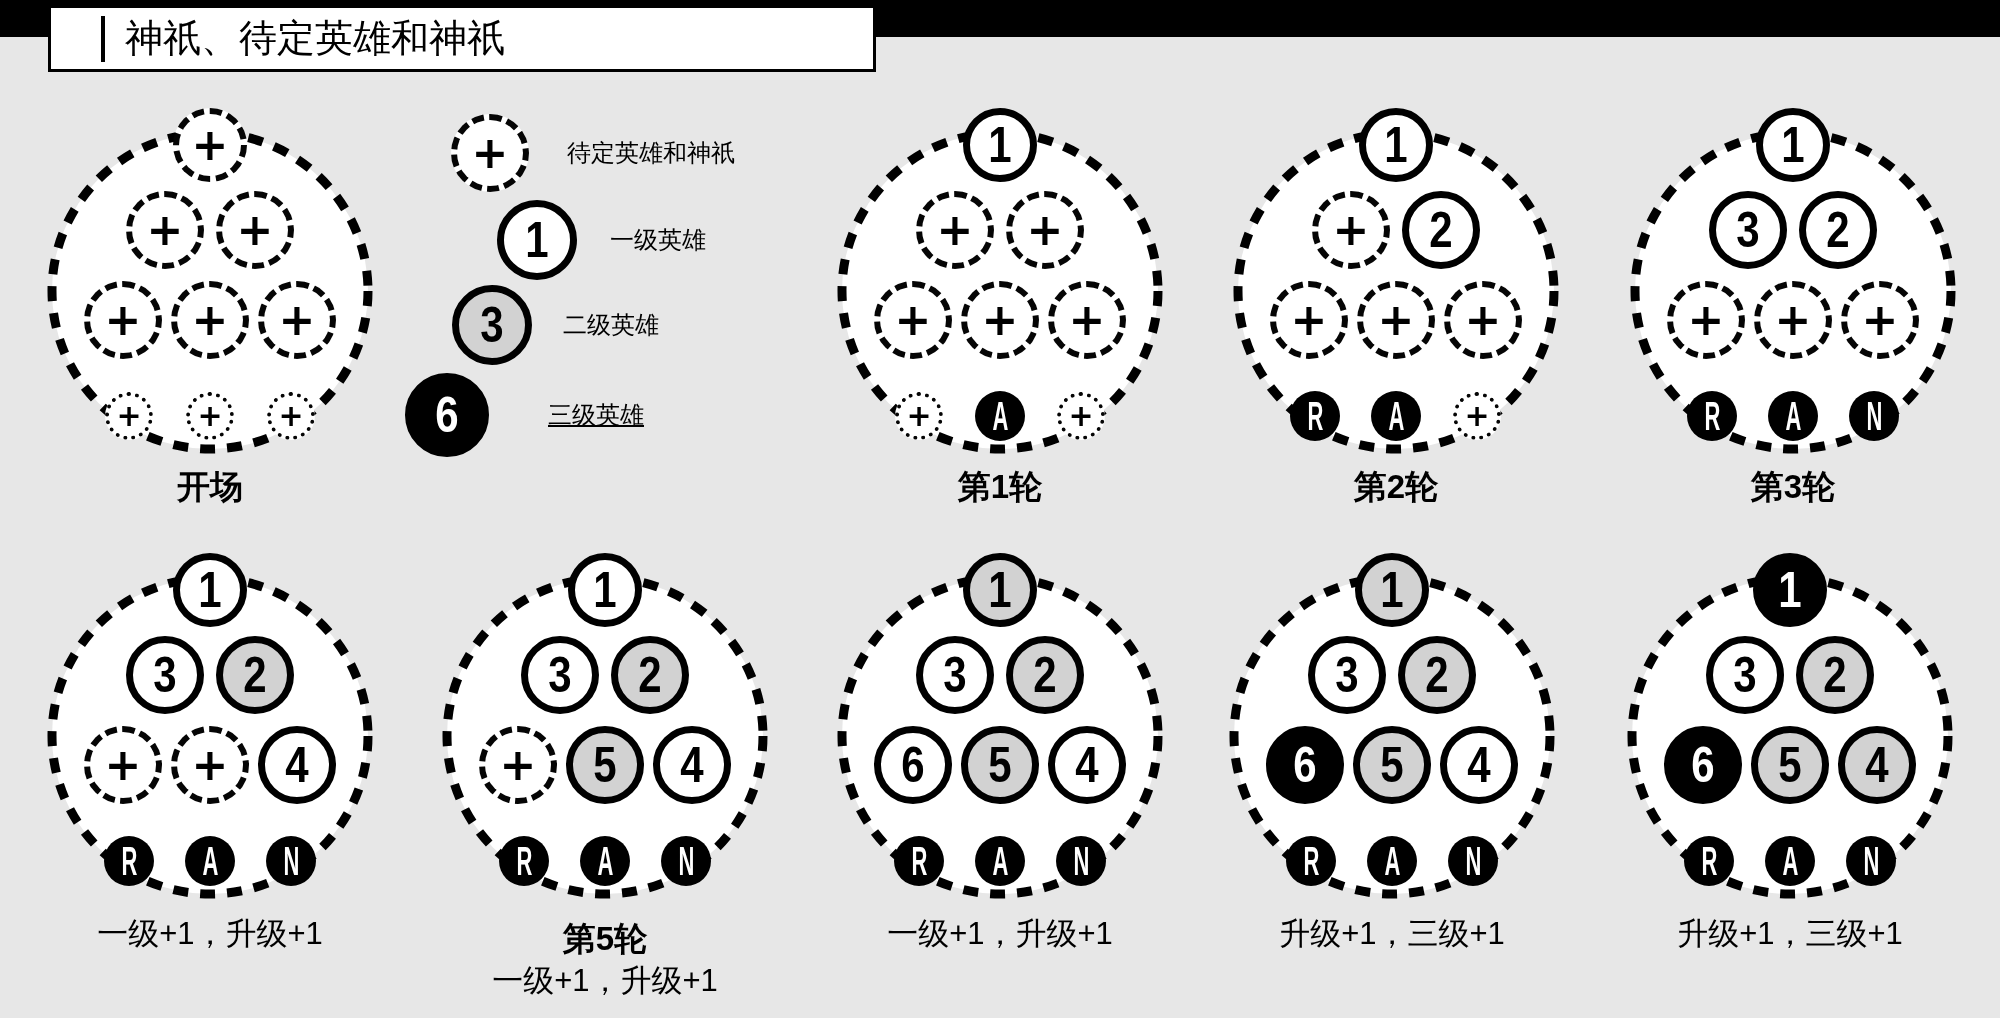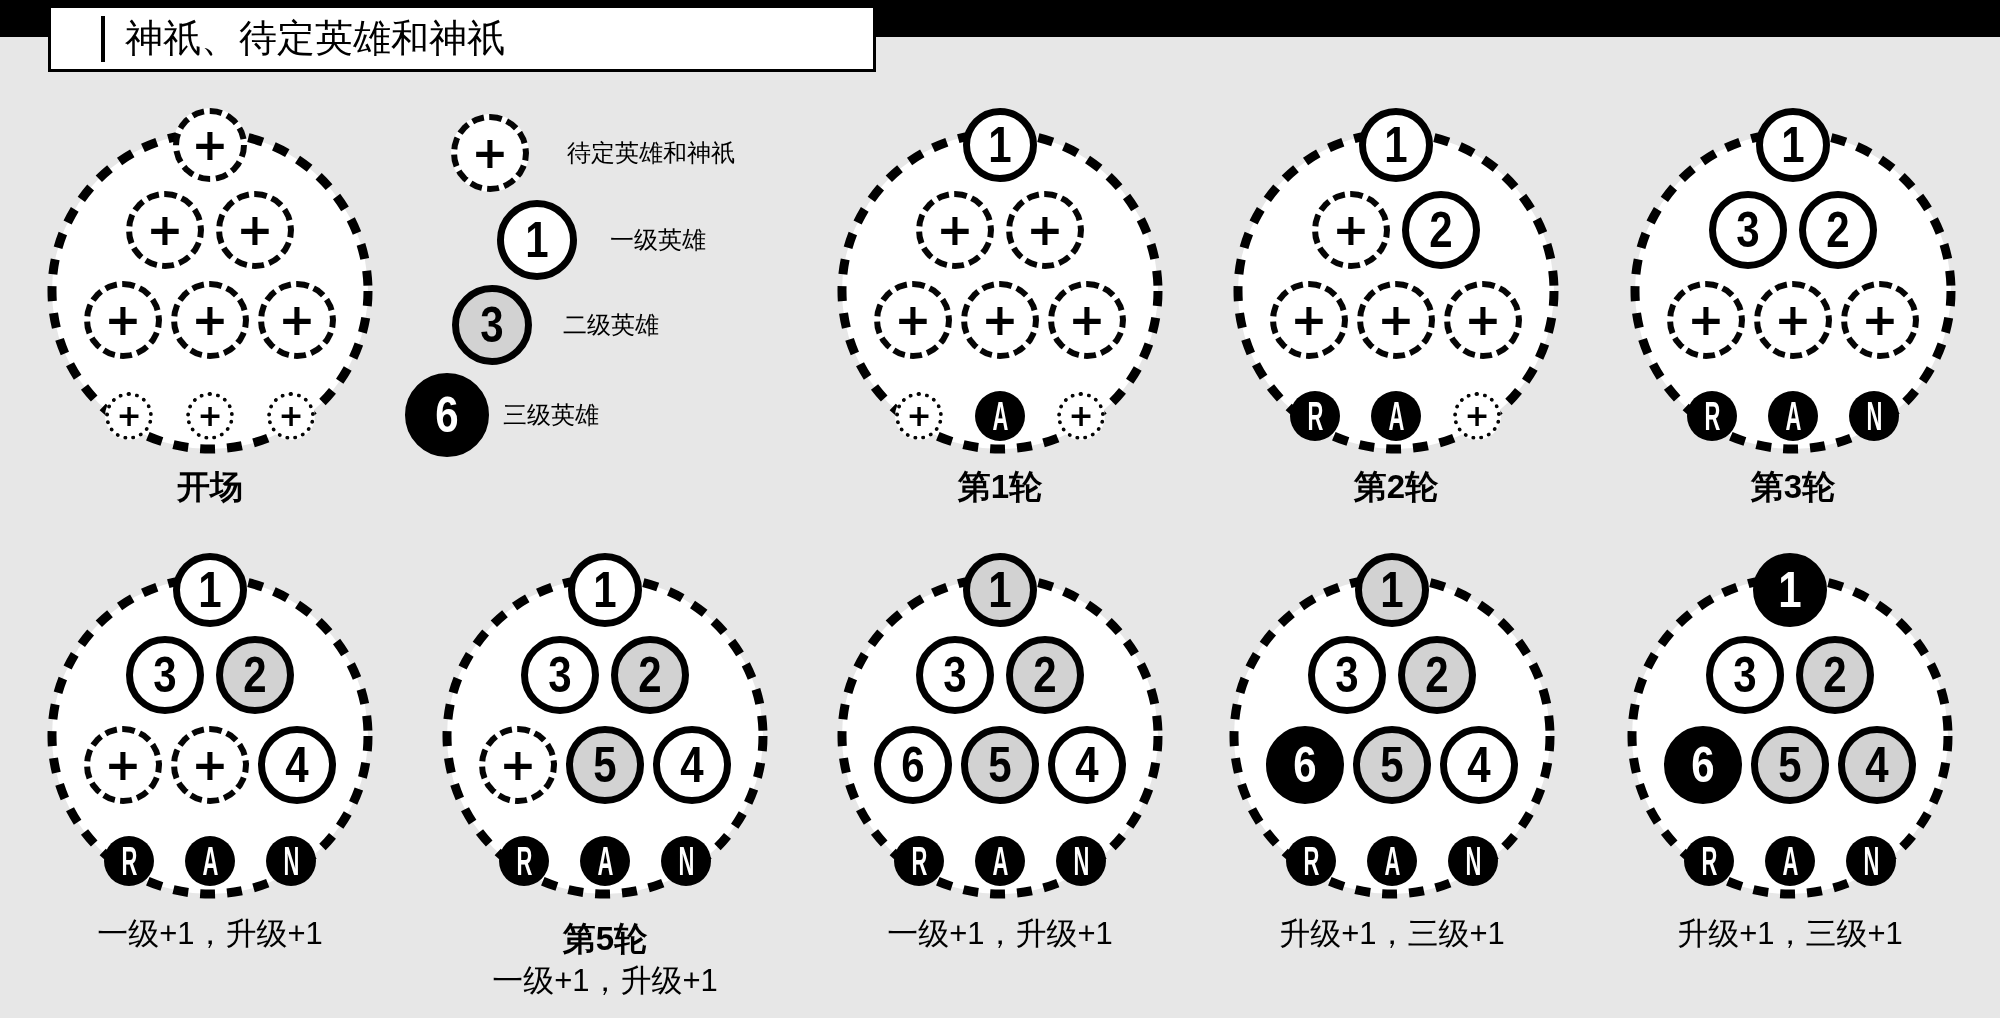--- a/index.html
+++ b/index.html
@@ -64,21 +64,21 @@
       <span class="sym-num">1</span>
     </div>
     <div class="legend-label" style="left: 610px; top: 240px;">一级英雄</div>
     <div class="circle c-gray" style="left: 452px; top: 285px; height: 80px; width: 80px;">
       <span class="sym-num">3</span>
     </div>
     <div class="legend-label" style="left: 563px; top: 325px;">二级英雄</div>
     <div class="circle c-black" style="left: 405px; top: 373px; height: 84px; width: 84px;">
       <span class="sym-num sym-num-inv">6</span>
     </div>
-    <div class="legend-label" style="left: 503px; top: 415px;">三级英雄</div>
+    <div class="legend-label" style="left: 548px; top: 415px; text-decoration: underline;">三级英雄</div>
   </div>
 <div id="stage">
     <div>
       <div class="ring" style="left: 40px; top: 121px;"><svg width="340" height="340">
           <circle cx="170" cy="170" r="158" fill="#ffffff" stroke="#000000" stroke-width="9" stroke-dasharray="15 12"></circle>
         </svg></div>
       <div class="circle c-pending" style="left: 173px; top: 108px; height: 74px; width: 74px;">
         <span class="sym-plus">+</span>
       </div>
       <div class="circle c-pending" style="left: 126px; top: 191px; height: 78px; width: 78px;">

